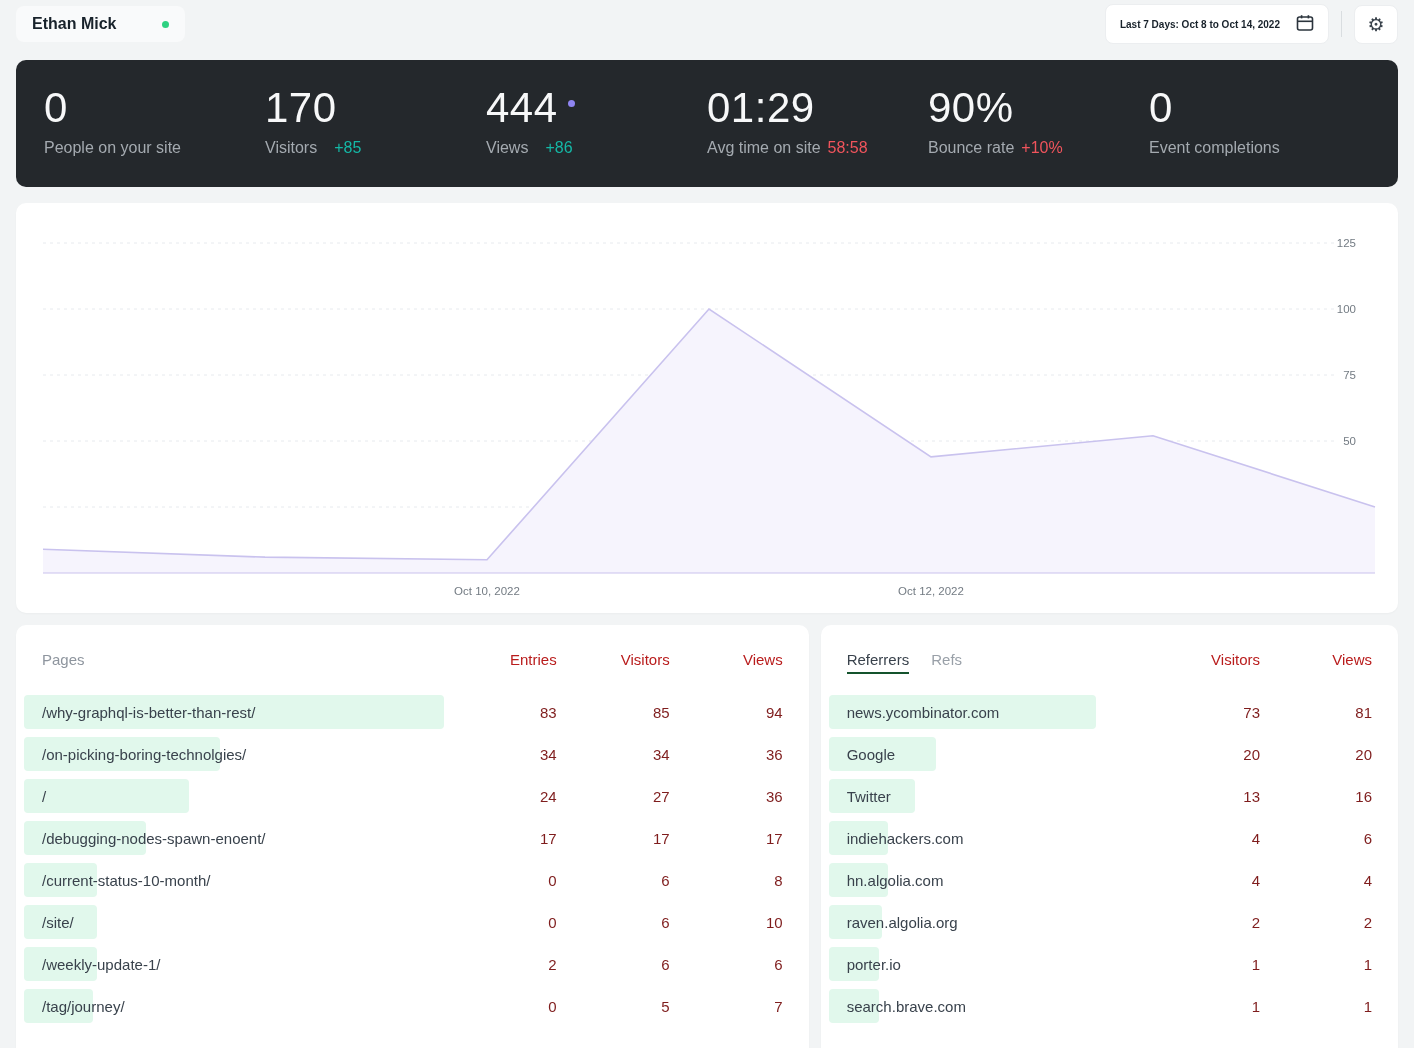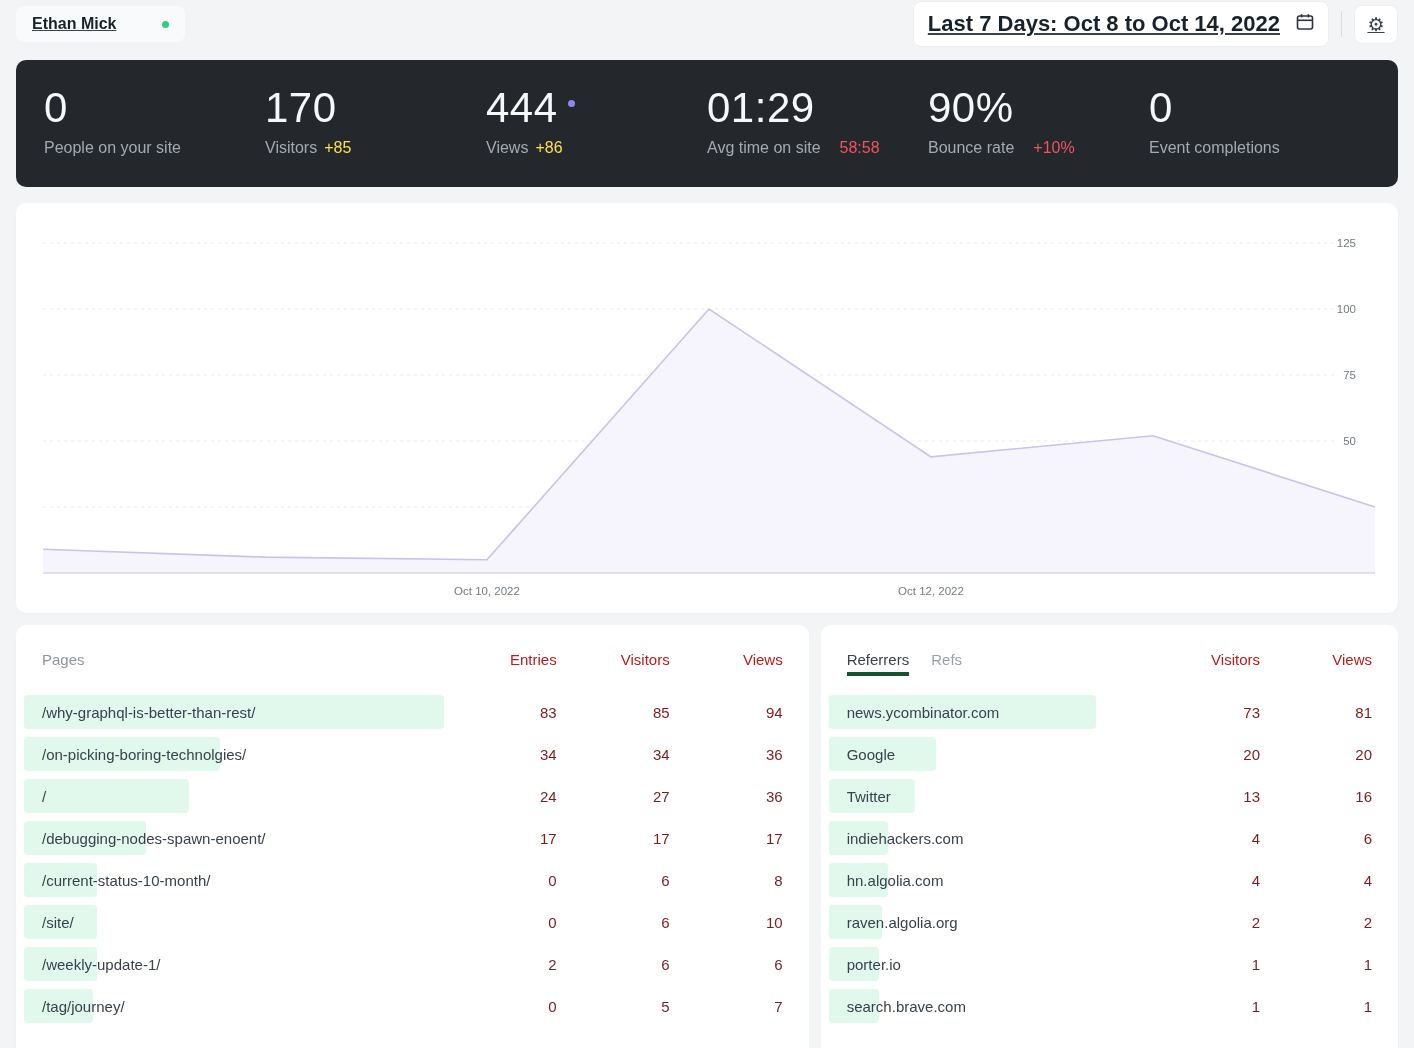--- a/index.html
+++ b/index.html
@@ -4,53 +4,53 @@
 <style>
   * { box-sizing: border-box; margin: 0; padding: 0; }
   html,body { width:1414px; height:1048px; }
   body {
     background:#f2f4f5;
     font-family:"Liberation Sans", sans-serif;
     overflow:hidden;
     color:#39424c;
   }
   
-  .topbar { display:flex; align-items:center; height:48px; padding:0 16px;text-decoration:underline; }
+  .topbar { display:flex; align-items:center; height:48px; padding:0 16px; }
   .site-chip {
     display:flex; align-items:center; gap:46px;
     background:rgba(255,255,255,.55); border-radius:8px;
     padding:9px 16px; font-size:16px; font-weight:700; color:#18222b; cursor:pointer;
   }
   .green-dot { width:7px; height:7px; border-radius:50%; background:#2ed181; }
   .topbar-right { margin-left:auto; display:flex; align-items:center; }
   .date-chip {
     display:flex; align-items:center; gap:16px;
     background:#fff; border:1px solid #eceef0; border-radius:8px;
-    padding:9px 14px; font-size:22px; font-weight:700; color:#18222b; cursor:pointer;
+    padding:9px 14px; font-size:10px; font-weight:700; color:#18222b; cursor:pointer;
   }
   .vdivider { width:1px; height:26px; background:#d9dde0; margin:0 12px; }
   .gear-chip {
     background:#fff; border:1px solid #eceef0; border-radius:8px;
     width:44px; height:39px; display:flex; align-items:center; justify-content:center;
     font-size:19px; color:#39424b; cursor:pointer;
   }
   
   .stats {
     margin:12px 16px 16px; background:#24282c; border-radius:10px;
     display:grid; grid-template-columns:repeat(6,1fr);
     padding:24px 28px 30px;
   }
   .stat-value {
     font-size:42px; font-weight:200; color:#f7f8f9; line-height:1.15;
     display:flex; align-items:flex-start; gap:10px; letter-spacing:.5px;
   }
   .live-dot-purple { width:7px; height:7px; border-radius:50%; background:#8f85f2; margin-top:16px; }
   .stat-label { margin-top:7px; font-size:16px; color:#a4aab0; }
-  .delta-green { color:#fde047; margin-left:7px; }
-  .delta-red   { color:#f0545c; margin-left:19px; }
+  .delta-green { color:#14b8a6; margin-left:17px; }
+  .delta-red   { color:#f0545c; margin-left:7px; }
   
   .chart-card {
     margin:0 16px; background:#fff; border-radius:10px; height:410px;
     box-shadow:0 1px 2px rgba(0,0,0,.03); overflow:hidden;
   }
   .axis-label { font-size:11.5px; fill:#737b83; font-family:"Liberation Sans", sans-serif; }
   
   .tables { display:flex; gap:12px; margin:12px 16px 0; align-items:stretch; }
   .card {
     background:#fff; border-radius:10px; padding:26px 26px 30px;
@@ -63,21 +63,21 @@
   .thead { height:30px; margin-bottom:10px; color:#8e959e; font-size:15px; align-items:flex-start; }
   .num { text-align:right; font-size:15px; color:#7f1d1d; }
   .thead .num { color:#b91c1c; }
   .label-cell { position:relative; height:100%; display:flex; align-items:center; }
   .bar {
     position:absolute; left:-18px; top:50%; transform:translateY(-50%);
     height:34px; background:#e1f8ec; border-radius:4px;
   }
   .row-label { position:relative; font-size:15px; color:#39424c; cursor:pointer; }
   .tabs { display:flex; gap:22px; align-items:baseline; }
-  .tab-active { color:#39424c; border-bottom:4px solid #14532d; padding-bottom:4px; cursor:pointer; }
+  .tab-active { color:#39424c; border-bottom:2px solid #14532d; padding-bottom:4px; cursor:pointer; }
   .tab-inactive { color:#99a0a8; cursor:pointer; }
 </style>
 </head>
 <body>
 
 <div class="topbar">
   <div class="site-chip">
     <span>Ethan Mick</span>
     <span class="green-dot"></span>
   </div>

